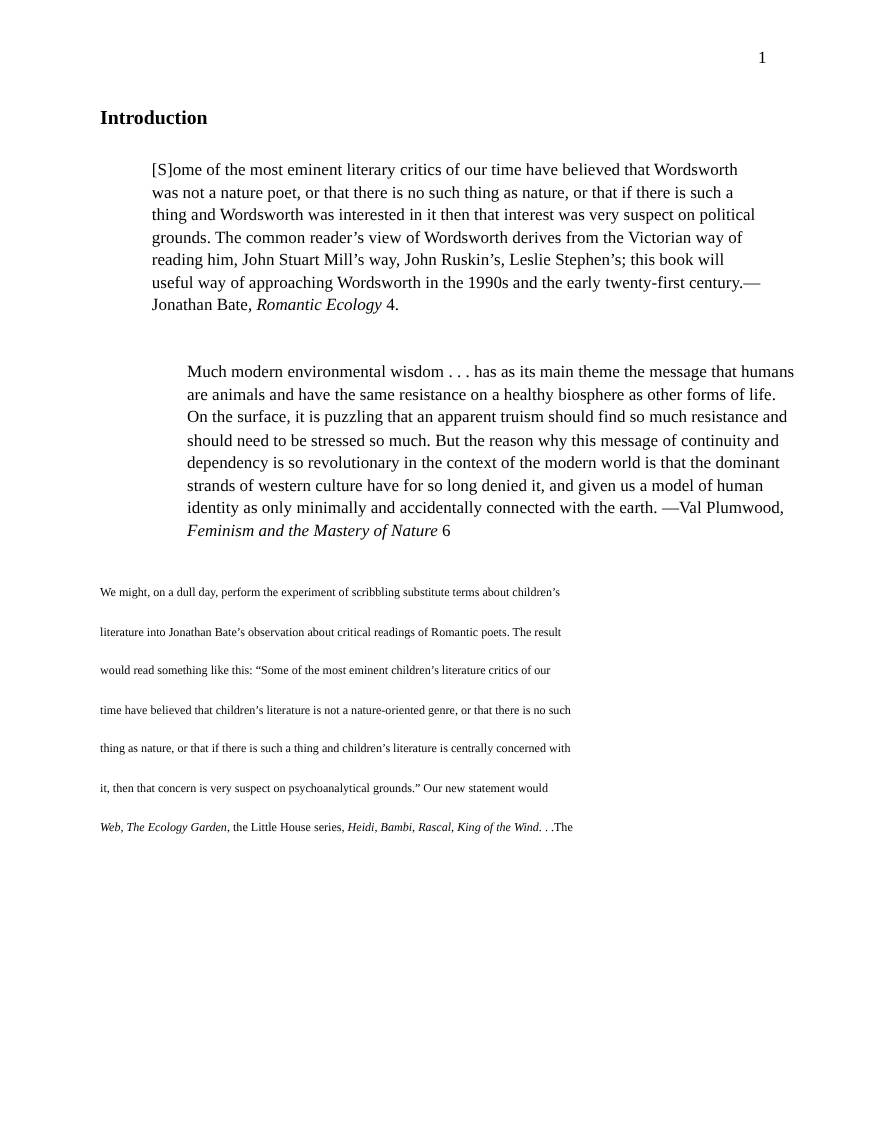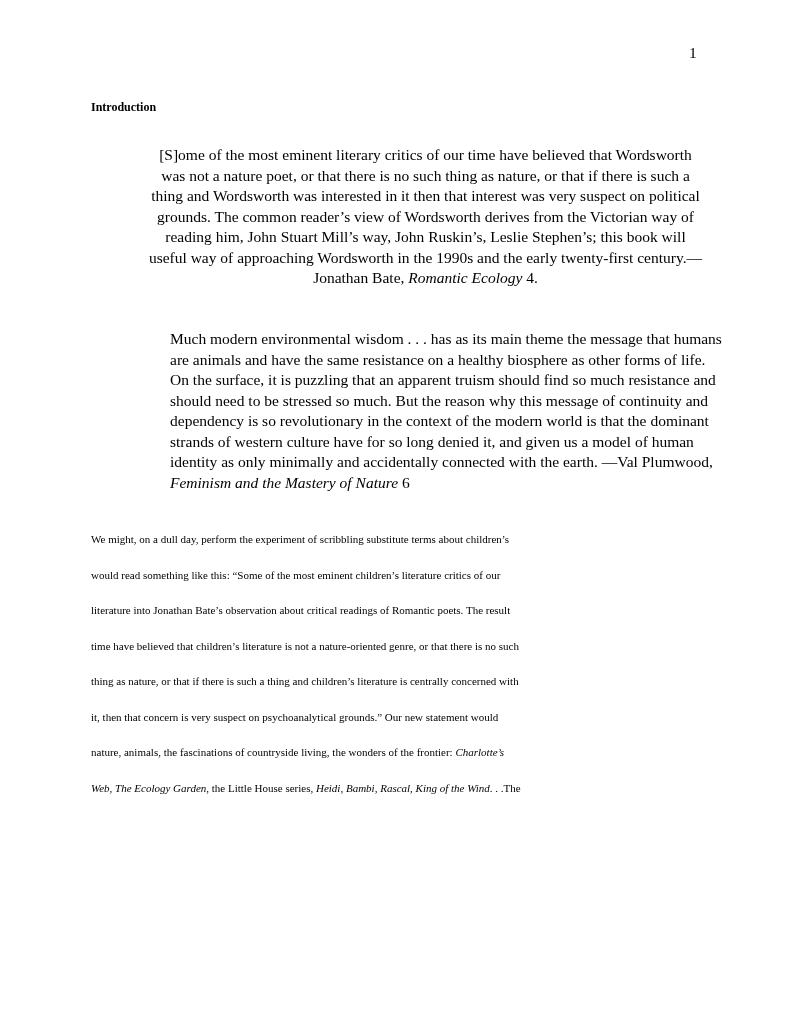--- a/index.html
+++ b/index.html
@@ -21,32 +21,32 @@
     top: 43px;
     left: 689px;
     font-size: 15.5px;
     line-height: 20px;
   }
   .heading {
     position: absolute;
     top: 97px;
     left: 91px;
     margin: 0;
-    font-size: 12px;
+    font-size: 18px;
     font-weight: bold;
     line-height: 20px;
   }
   .quote {
     position: absolute;
     left: 138px;
     width: 575px;
     font-size: 15.5px;
     line-height: 20.5px;
   }
-  .quote-1 { top: 145px; text-align: center; }
+  .quote-1 { top: 145px; }
   .quote-2 { top: 329px; margin-left: 32px; }
   .body-text {
     position: absolute;
     top: 522px;
     left: 91px;
     width: 625px;
     font-size: 11px;
     line-height: 35.5px;
   }
   .line {
@@ -80,21 +80,20 @@
       <div class="line"><span>On the surface, it is puzzling that an apparent truism should find so much resistance and</span></div>
       <div class="line"><span>should need to be stressed so much. But the reason why this message of continuity and</span></div>
       <div class="line"><span>dependency is so revolutionary in the context of the modern world is that the dominant</span></div>
       <div class="line"><span>strands of western culture have for so long denied it, and given us a model of human</span></div>
       <div class="line"><span>identity as only minimally and accidentally connected with the earth. —Val Plumwood,</span></div>
       <div class="line"><span class="italic">Feminism and the Mastery of Nature</span><span> 6</span></div>
     </div>
 
   <div class="body-text">
       <div class="line"><span>We might, on a dull day, perform the experiment of scribbling substitute terms about children’s</span></div>
+      <div class="line"><span>literature into Jonathan Bate’s observation about critical readings of Romantic poets. The result</span></div>
       <div class="line"><span>would read something like this: “Some of the most eminent children’s literature critics of our</span></div>
-      <div class="line"><span>literature into Jonathan Bate’s observation about critical readings of Romantic poets. The result</span></div>
       <div class="line"><span>time have believed that children’s literature is not a nature-oriented genre, or that there is no such</span></div>
       <div class="line"><span>thing as nature, or that if there is such a thing and children’s literature is centrally concerned with</span></div>
       <div class="line"><span>it, then that concern is very suspect on psychoanalytical grounds.” Our new statement would</span></div>
-      <div class="line"><span>nature, animals, the fascinations of countryside living, the wonders of the frontier: </span><span class="italic">Charlotte’s</span></div>
       <div class="line"><span class="italic">Web</span><span>, </span><span class="italic">The Ecology Garden</span><span>, the Little House series, </span><span class="italic">Heidi</span><span>, </span><span class="italic">Bambi</span><span>, </span><span class="italic">Rascal</span><span>, </span><span class="italic">King of the Wind</span><span>. . .The</span></div>
     </div>
 </div>
 
 </body></html>

